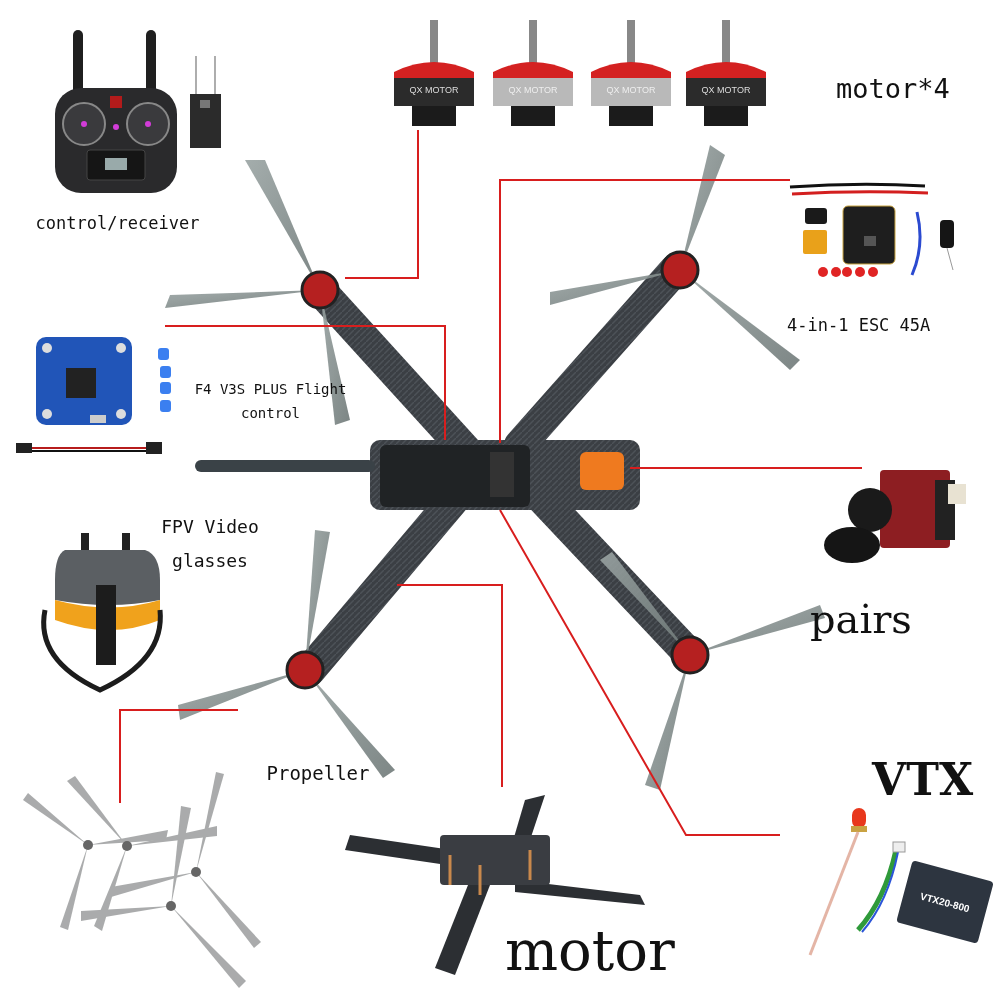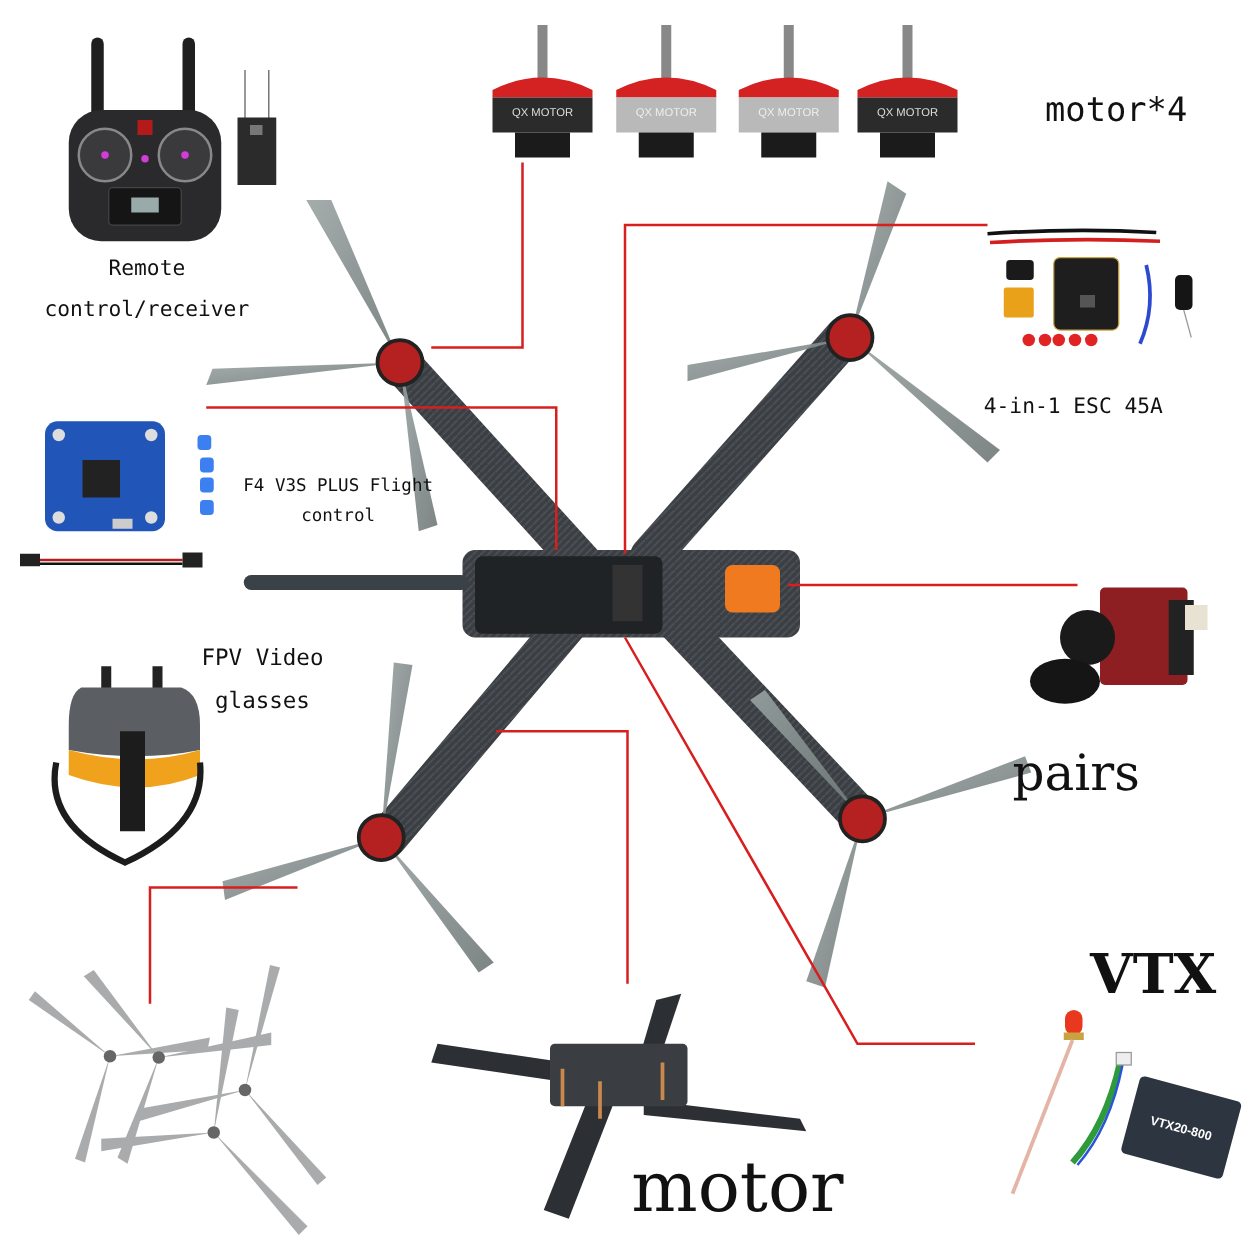--- a/index.html
+++ b/index.html
@@ -225,38 +225,38 @@
     <polyline points="790,180 500,180 500,443"></polyline>
     <polyline points="165,326 445,326 445,440"></polyline>
     <polyline points="630,468 862,468"></polyline>
     <polyline points="500,510 686,835 780,835"></polyline>
     <polyline points="397,585 502,585 502,787"></polyline>
     <polyline points="238,710 120,710 120,803"></polyline>
   </g>
 </svg>
 
 <div class="label" style="left:20px; top:203px; width:195px; font-size:17px;">
-  <div>Remote</div>
   <div style="margin-top:8px;text-align:center;">control/receiver</div>
 </div>
 
 <div class="label" style="left:836px; top:34px; font-size:27px;margin-top:35px;">motor*4</div>
 
 <div class="label" style="left:787px; top:313px; font-size:17px;">4-in-1 ESC 45A</div>
 
 <div class="label" style="left:188px; top:379px; width:165px; font-size:14px;">
   <div>F4 V3S PLUS Flight</div>
   <div style="margin-top:4px;">control</div>
 </div>
 
 <div class="label" style="left:150px; top:514px; width:120px; font-size:18px;">
   <div>FPV Video</div>
   <div style="margin-top:8px;">glasses</div>
 </div>
 
 <div class="label big" style="left:810px; top:590px; font-size:40px;">pairs</div>
 
 <div class="label" style="left:228px; top:760px; width:180px; font-size:19px;">
+  <div>Propeller</div>
 </div>
 
 <div class="label big" style="left:872px; top:748px; font-size:44px;font-weight:bold;">VTX</div>
 
 <div class="label big" style="left:505px; top:910px; font-size:56px;">motor</div>
 
 </body></html>

